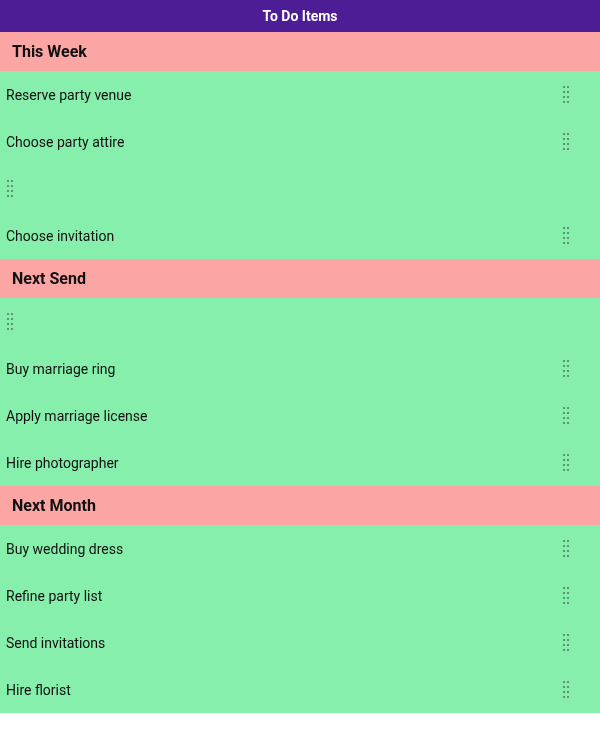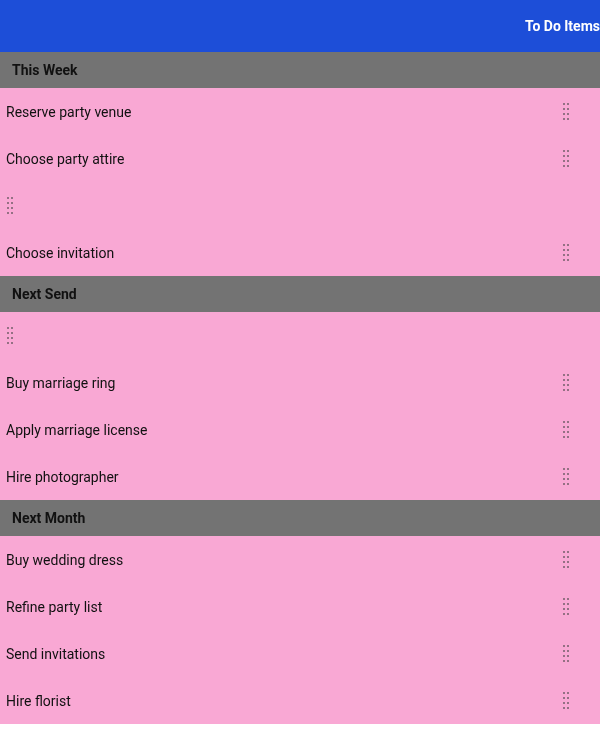--- a/index.html
+++ b/index.html
@@ -7,43 +7,43 @@
       padding: 0;
       box-sizing: border-box;
     }
     body {
       font-family: -apple-system, BlinkMacSystemFont, "Segoe UI", Roboto, Helvetica, Arial, sans-serif;
       width: 600px;
       background: #ffffff;
       color: #000;
     }
     .header {
-      background: #1d4ed8;
+      background: #4c1d95;
       color: #ffffff;
-      text-align: right;
-      padding: 18px 0;
+      text-align: center;
+      padding: 8px 0;
       font-size: 14px;
       font-weight: 700;
     }
     .section-header {
-      background: #737373;
+      background: #fca5a5;
       padding: 10px 12px;
-      font-size: 14px;
+      font-size: 16px;
       font-weight: 700;
       color: #111;
     }
     .list-item {
       display: flex;
       align-items: center;
       justify-content: space-between;
       padding: 0 28px 0 4px;
       height: 47px;
       font-size: 14px;
       color: #111;
-      background: #f9a8d4;
+      background: #86efac;
     }
     .drag-handle {
       width: 12px;
       height: 18px;
       display: flex;
       flex-direction: column;
       justify-content: space-between;
       align-items: center;
       opacity: 0.55;
       flex-shrink: 0;

